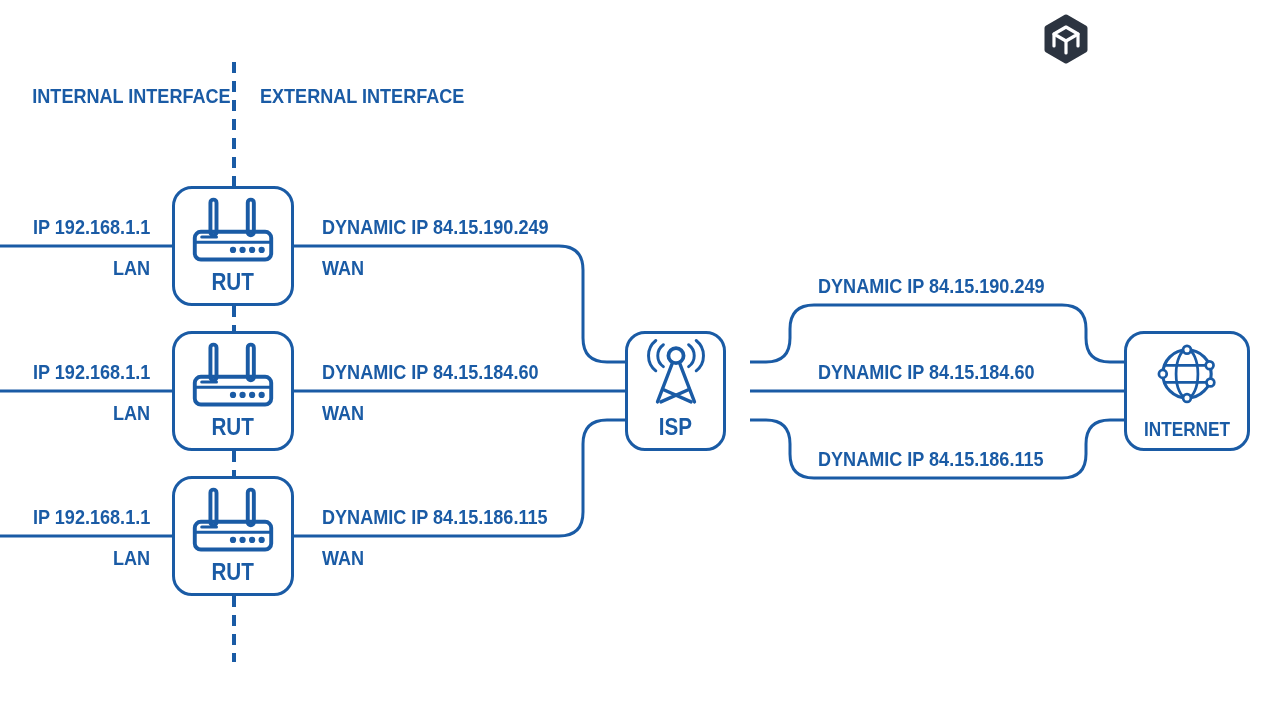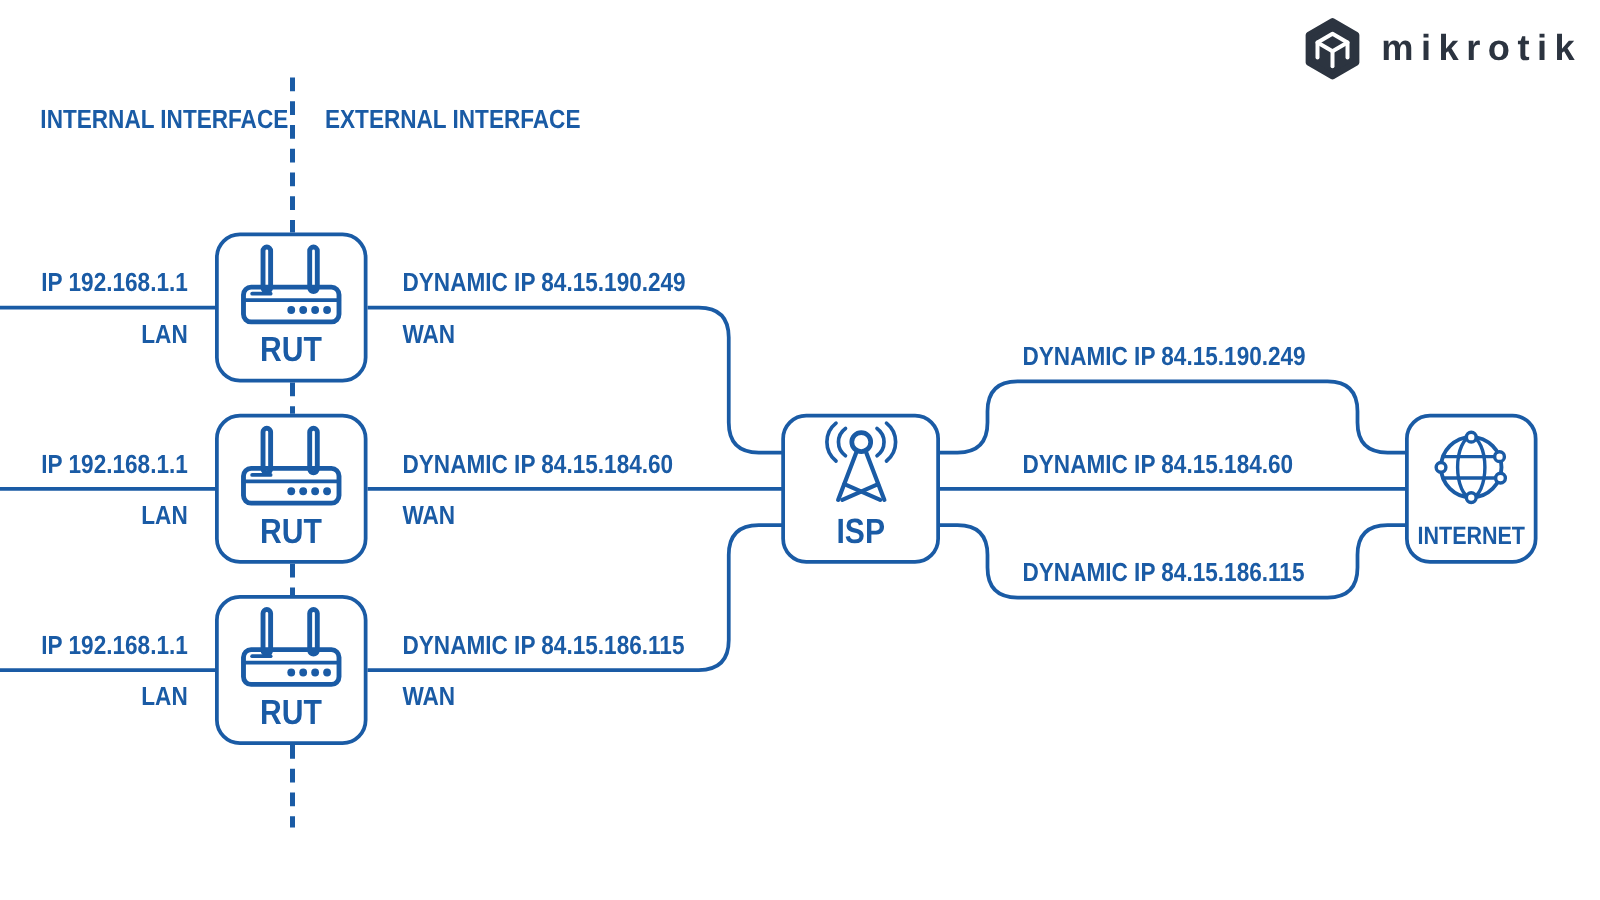--- a/index.html
+++ b/index.html
@@ -12,21 +12,21 @@
 
   .lbl { position:absolute; color:var(--accent); font-weight:bold; font-size:21px; white-space:nowrap; }
   .lbl .cond { display:inline-block; transform:scaleX(0.86); white-space:nowrap; }
   .al-left .cond { transform-origin:left center; }
   .al-right { text-align:right; }
   .al-right .cond { transform-origin:right center; }
 
   .node { position:absolute; border:3px solid var(--accent); border-radius:20px; background:#fff;
           display:flex; flex-direction:column; align-items:center; }
   .node .iconwrap { flex:1; display:flex; align-items:center; justify-content:center; width:100%; }
-  .node .nlabel { color:var(--accent); font-weight:bold; font-size:28px; padding-bottom:9px; line-height:1; }
+  .node .nlabel { color:var(--accent); font-weight:bold; font-size:24px; padding-bottom:9px; line-height:1; }
   .node .nlabel .cond { display:inline-block; transform:scaleX(0.86); transform-origin:center; }
   .nlabel.small { font-size:20px; }
 
   .stk { stroke:var(--accent); fill:none; stroke-width:4.5; stroke-linecap:round; stroke-linejoin:round; }
   .stk-thin { stroke:var(--accent); fill:none; stroke-width:3.5; stroke-linecap:round; }
   .fillb { fill:var(--accent); stroke:none; }
   .nodedot { fill:#fff; stroke:var(--accent); stroke-width:3.5; }
 
   .brand { position:absolute; left:1040px; top:13px; display:flex; align-items:center; gap:13px; }
   .brand-text { color:var(--logo); font-weight:bold; font-size:29px; letter-spacing:6px; line-height:1; }
@@ -120,38 +120,38 @@
         <path class="stk-thin" d="M14,46 H31"></path>
         <circle class="fillb" cx="50" cy="61" r="3.6"></circle>
         <circle class="fillb" cx="61" cy="61" r="3.6"></circle>
         <circle class="fillb" cx="72" cy="61" r="3.6"></circle>
         <circle class="fillb" cx="83" cy="61" r="3.6"></circle>
       </svg>
     </div>
     <div class="nlabel"><span class="cond">RUT</span></div>
   </div>
 
-  <div class="node" style="left:625px; top:331px; width:127px; height:120px;">
+  <div class="node" style="left:625px; top:331px; width:101px; height:120px;">
     <div class="iconwrap">
       <svg width="86" height="74" viewBox="0 0 100 88">
         <circle class="stk" cx="50" cy="21" r="9"></circle>
         <path class="stk" style="stroke-width:4" d="M46,29 L28,76"></path>
         <path class="stk" style="stroke-width:4" d="M54,29 L72,76"></path>
         <path class="stk" style="stroke-width:4" d="M34,61 L68,76"></path>
         <path class="stk" style="stroke-width:4" d="M66,61 L32,76"></path>
         <path class="stk-thin" d="M35,8 A16,16 0 0 0 35,34"></path>
         <path class="stk-thin" d="M26,3 A23,23 0 0 0 26,39"></path>
         <path class="stk-thin" d="M65,8 A16,16 0 0 1 65,34"></path>
         <path class="stk-thin" d="M74,3 A23,23 0 0 1 74,39"></path>
       </svg>
     </div>
     <div class="nlabel"><span class="cond">ISP</span></div>
   </div>
 
-  <div class="node" style="left:1124px; top:331px; width:106px; height:120px;text-align:right;">
+  <div class="node" style="left:1124px; top:331px; width:126px; height:120px;text-align:right;">
     <div class="iconwrap">
       <svg width="78" height="78" viewBox="0 0 100 100">
         <circle class="stk" style="stroke-width:4" cx="50" cy="46" r="31"></circle>
         <ellipse class="stk-thin" cx="50" cy="46" rx="14" ry="31"></ellipse>
         <path class="stk-thin" d="M21,35 H79"></path>
         <path class="stk-thin" d="M21,57 H79"></path>
         <circle class="nodedot" cx="50" cy="15" r="5"></circle>
         <circle class="nodedot" cx="79" cy="35" r="5"></circle>
         <circle class="nodedot" cx="19" cy="46" r="5"></circle>
         <circle class="nodedot" cx="50" cy="77" r="5"></circle>
@@ -162,16 +162,15 @@
   </div>
 
   <div class="brand">
     <svg width="52" height="52" viewBox="0 0 52 52">
       <path class="hexfill" d="M26,4 L45,15 V37 L26,48 L7,37 V15 Z"></path>
       <path class="cube" d="M26,14 L38,21 L26,28 L14,21 Z"></path>
       <path class="cube" d="M26,28 V40"></path>
       <path class="cube" d="M14,21 V33"></path>
       <path class="cube" d="M38,21 V33"></path>
     </svg>
-    <div class="brand-text">mikrotik</div>
   </div>
 
 </div>
 
 </body></html>

